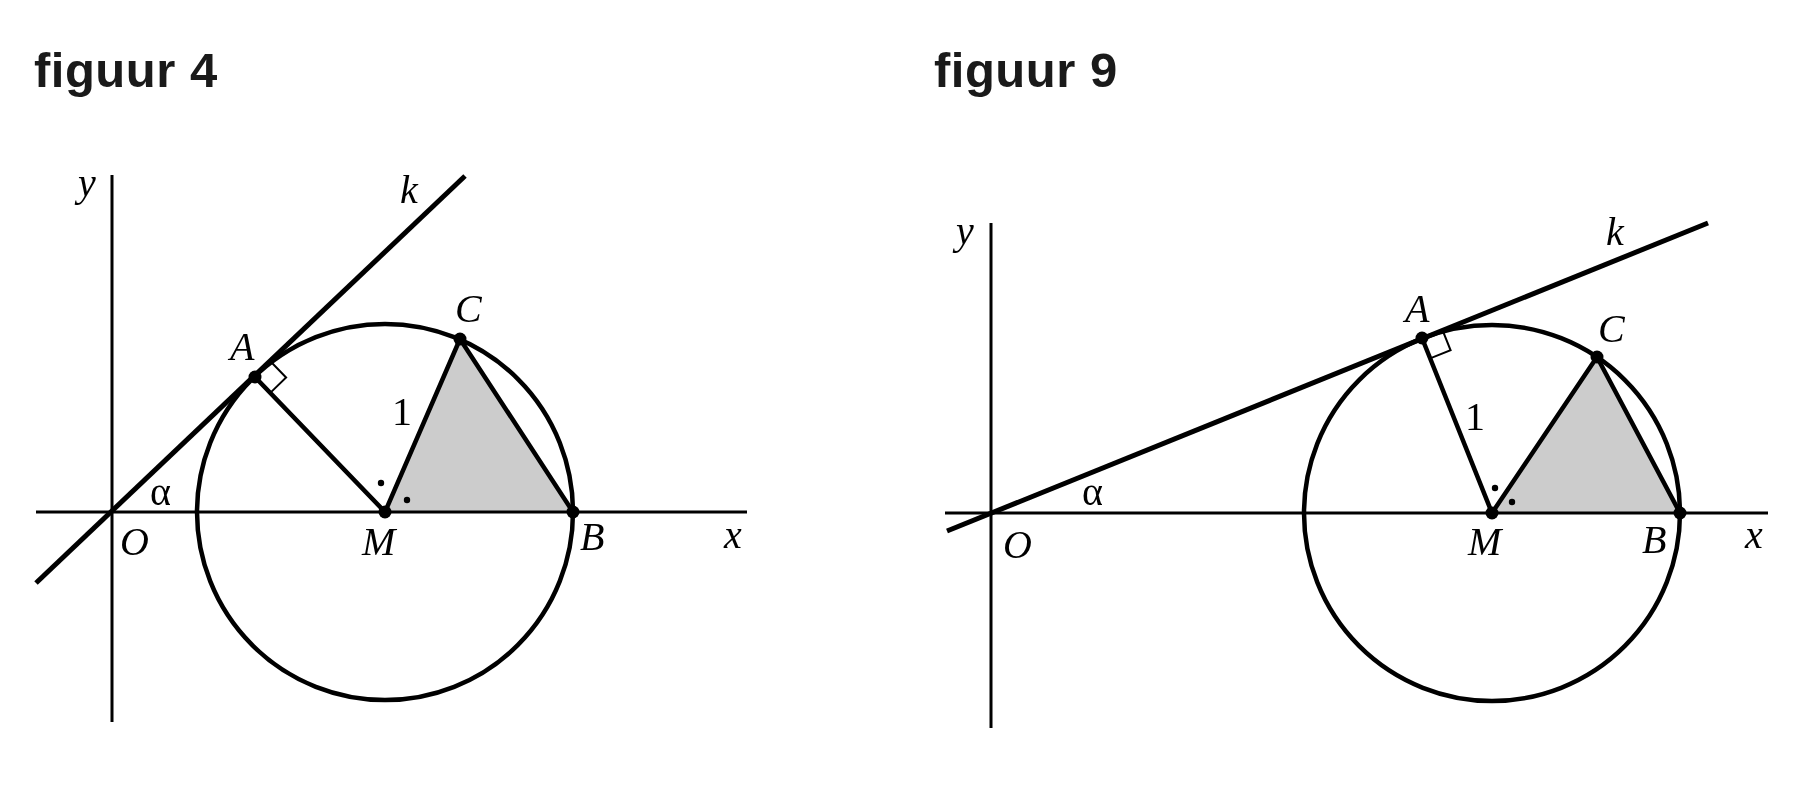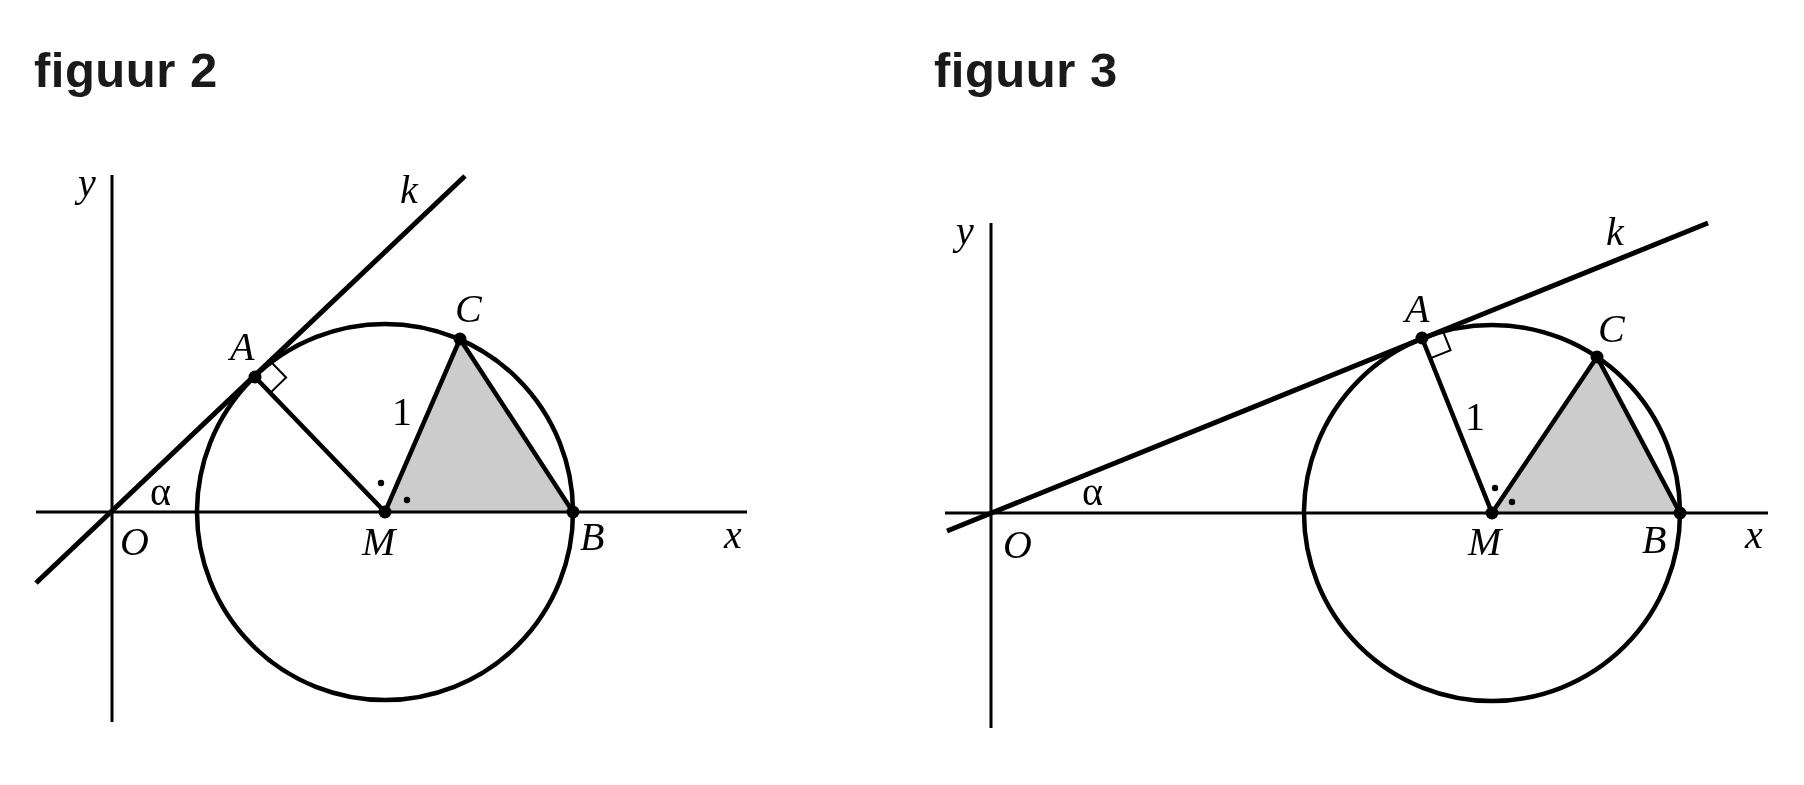--- a/index.html
+++ b/index.html
@@ -15,22 +15,22 @@
   }
   #title-2 { left: 34px; top: 46px; }
   #title-3 { left: 934px; top: 46px; }
   svg#canvas { position: absolute; left: 0; top: 0; }
   .lbl { font-family: "Liberation Serif", serif; font-style: italic; font-size: 40px; fill: #000; }
   .lbl-up { font-family: "Liberation Serif", serif; font-style: normal; font-size: 40px; fill: #000; }
 </style>
 </head>
 <body>
 
-<div id="title-2" class="fig-title">figuur 2</div>
-<div id="title-3" class="fig-title">figuur 3</div>
+<div id="title-2" class="fig-title">figuur 4</div>
+<div id="title-3" class="fig-title">figuur 9</div>
 
 <svg id="canvas" width="1804" height="785" viewBox="0 0 1804 785" xmlns="http://www.w3.org/2000/svg">
   <g id="fig-0">
       <polygon points="385,512 460,339 573,512" fill="#cccccc" stroke="none"></polygon>
       <line x1="36" y1="512" x2="747" y2="512" stroke="#000000" stroke-width="3"></line>
       <line x1="112" y1="175" x2="112" y2="722" stroke="#000000" stroke-width="3"></line>
       <circle cx="385" cy="512" r="188" fill="none" stroke="#000000" stroke-width="4.5"></circle>
       <line x1="36" y1="583" x2="465" y2="176" stroke="#000000" stroke-width="5"></line>
       <line x1="385" y1="512" x2="255" y2="377" stroke="#000000" stroke-width="4.5" stroke-linecap="round"></line>
       <line x1="385" y1="512" x2="460" y2="339" stroke="#000000" stroke-width="4.5" stroke-linecap="round"></line>

